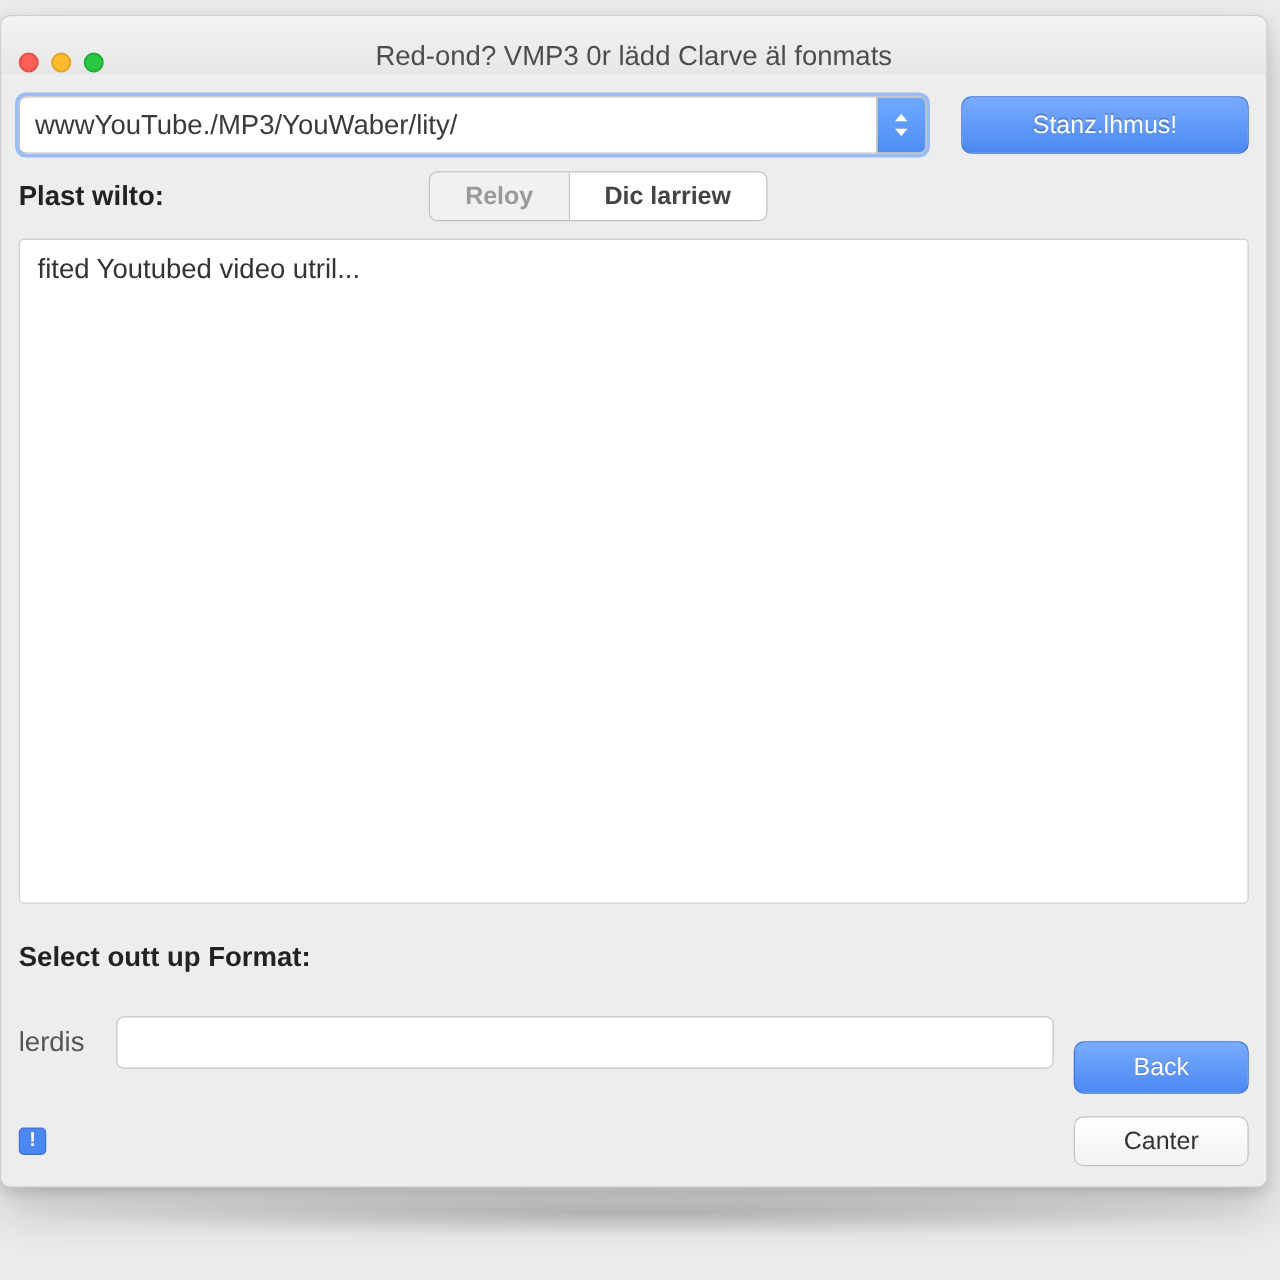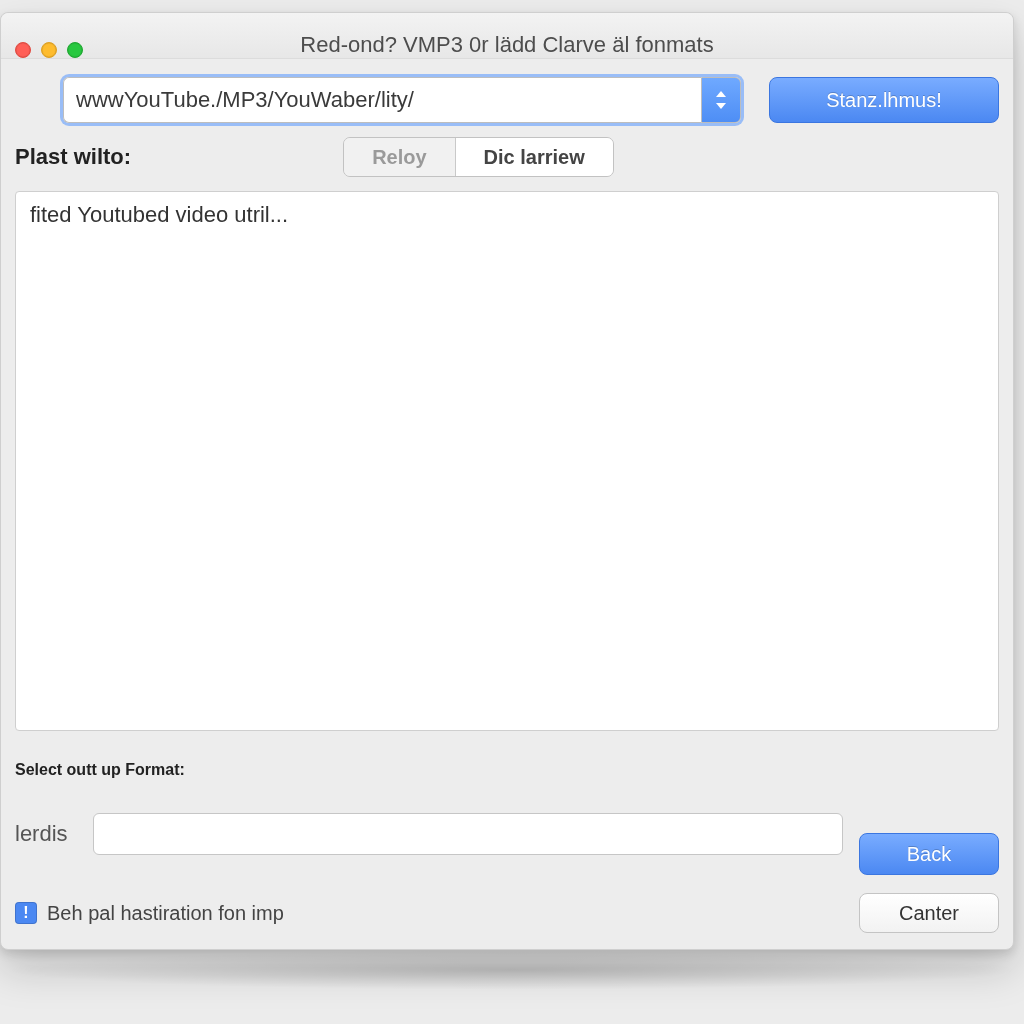--- a/index.html
+++ b/index.html
@@ -60,21 +60,21 @@
     font-weight: 400;
     pointer-events: none;
   }
   .content {
     padding: 18px 14px 16px 14px;
     display: flex;
     flex-direction: column;
     gap: 14px;
     flex: 1;
   }
-  .row { display: flex; align-items: center; gap: 28px; margin-left: 48px; }
+  .row { display: flex; align-items: center; gap: 28px; }
   .url-combo {
     flex: 1;
     display: flex;
     align-items: stretch;
     height: 46px;
     border-radius: 6px;
     box-shadow: 0 0 0 3px rgba(84,150,255,0.55);
   }
   .url-input {
     flex: 1;
@@ -159,21 +159,21 @@
     flex: 1;
     background: #fff;
     border: 1px solid #cfcfcf;
     border-radius: 4px;
     padding: 10px 14px;
     font-size: 22px;
     color: #333;
     overflow: auto;
   }
   .section-label {
-    font-size: 16px;
+    font-size: 22px;
     font-weight: 700;
     color: #222;
     margin-top: 16px;
   }
   .format-row {
     display: flex;
     align-items: center;
     gap: 16px;
   }
   .small-text {
@@ -270,21 +270,20 @@
 
       <div class="format-row">
         <span class="small-text">lerdis</span>
         <input class="text-input" type="text" value="" style="">
         <button class="btn btn-primary small">Back</button>
       </div>
 
       <div class="footer-row">
         <div class="info-chunk">
           <div class="info-badge">!</div>
-          <span class="info-text">Beh pal hastiration fon imp</span>
         </div>
         <button class="btn btn-default">Canter</button>
       </div>
 
     </div>
   </div>
 
   <div class="shadow-floor"></div>
 </div>
 

